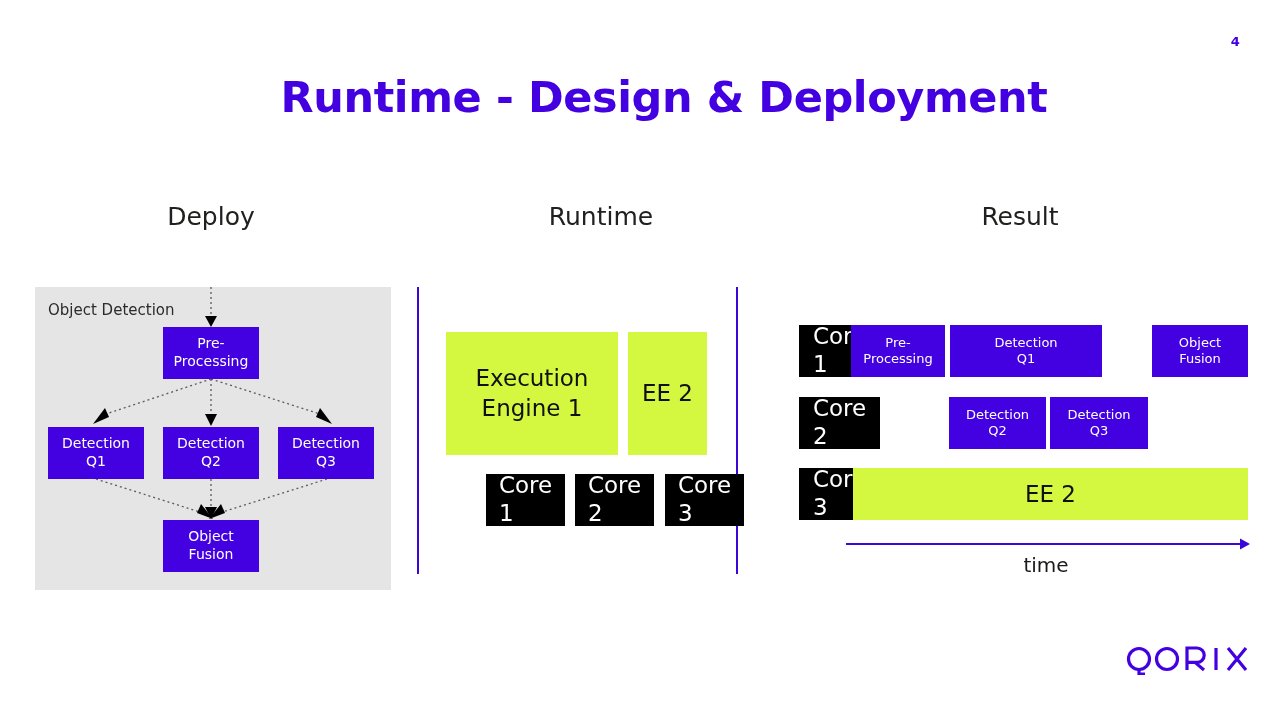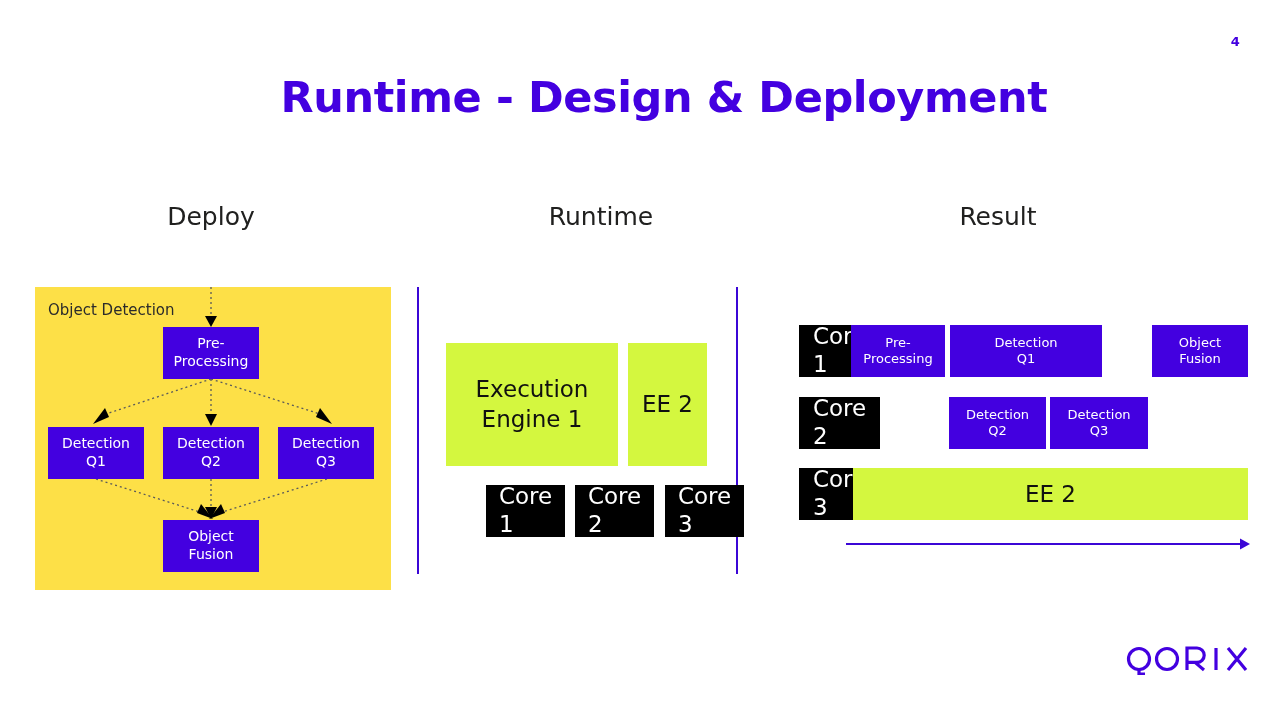--- a/index.html
+++ b/index.html
@@ -46,41 +46,41 @@
     position: absolute;
     top: 202px;
     font-size: 25px;
     font-weight: 400;
     color: #20201f;
     text-align: center;
     white-space: nowrap;
   }
   #header-design { left: 111px; width: 200px; }
   #header-deploy { left: 501px; width: 200px; }
-  #header-result { left: 898px; width: 200px; }
+  #header-result { left: 920px; width: 200px; }
 
   
   .divider {
     position: absolute;
     top: 287px;
     width: 2px;
     height: 287px;
     background: #3b06d6;
   }
   #divider-1 { left: 417px; }
   #divider-2 { left: 736px; }
 
   
   #design-panel {
     position: absolute;
     left: 35px;
     top: 287px;
     width: 356px;
     height: 303px;
-    background: #fde047;
+    background: #e5e5e5;
   }
   #design-panel-label {
     position: absolute;
     left: 13px;
     top: 14px;
     font-size: 15px;
     color: #2b2b2b;
     white-space: nowrap;
   }
 
@@ -107,21 +107,21 @@
     left: 0; top: 0;
     width: 356px;
     height: 303px;
     pointer-events: none;
   }
 
   
   #deploy-panel {
     position: absolute;
     left: 417px;
-    top: 285px;
+    top: 274px;
     width: 319px;
     height: 303px;
   }
   .engine {
     position: absolute;
     background: #d4f73f;
     color: #101010;
     display: flex;
     align-items: center;
     justify-content: center;
@@ -300,20 +300,21 @@
   <div class="task" id="task-q2">Detection
 Q2</div>
   <div class="task" id="task-q3">Detection
 Q3</div>
   <div id="task-ee2">EE 2</div>
 
   <svg id="time-axis" viewBox="0 0 404 18">
     <line x1="0" y1="9" x2="394" y2="9" stroke="#3b06d6" stroke-width="1.8"></line>
     <polygon points="394,3.5 404,9 394,14.5" fill="#3b06d6"></polygon>
   </svg>
+  <div id="time-label">time</div>
 </div>
 
 <svg id="brand-logo" viewBox="0 0 125 30">
   <g fill="none" stroke="#4300e0" stroke-width="3.2">
     <circle cx="14" cy="14" r="10.5"></circle>
     <path d="M14 24.5 L14 29 L20 29" stroke-linecap="butt"></path>
     <circle cx="42" cy="14" r="10.5"></circle>
     <path d="M62 25 L62 3 L72 3 A7.2 7.2 0 0 1 72 17.4 L62 17.4 M70 17.4 L79 25"></path>
     <path d="M91 3 L91 25"></path>
     <path d="M103 3 L121 25 M121 3 L103 25"></path>

